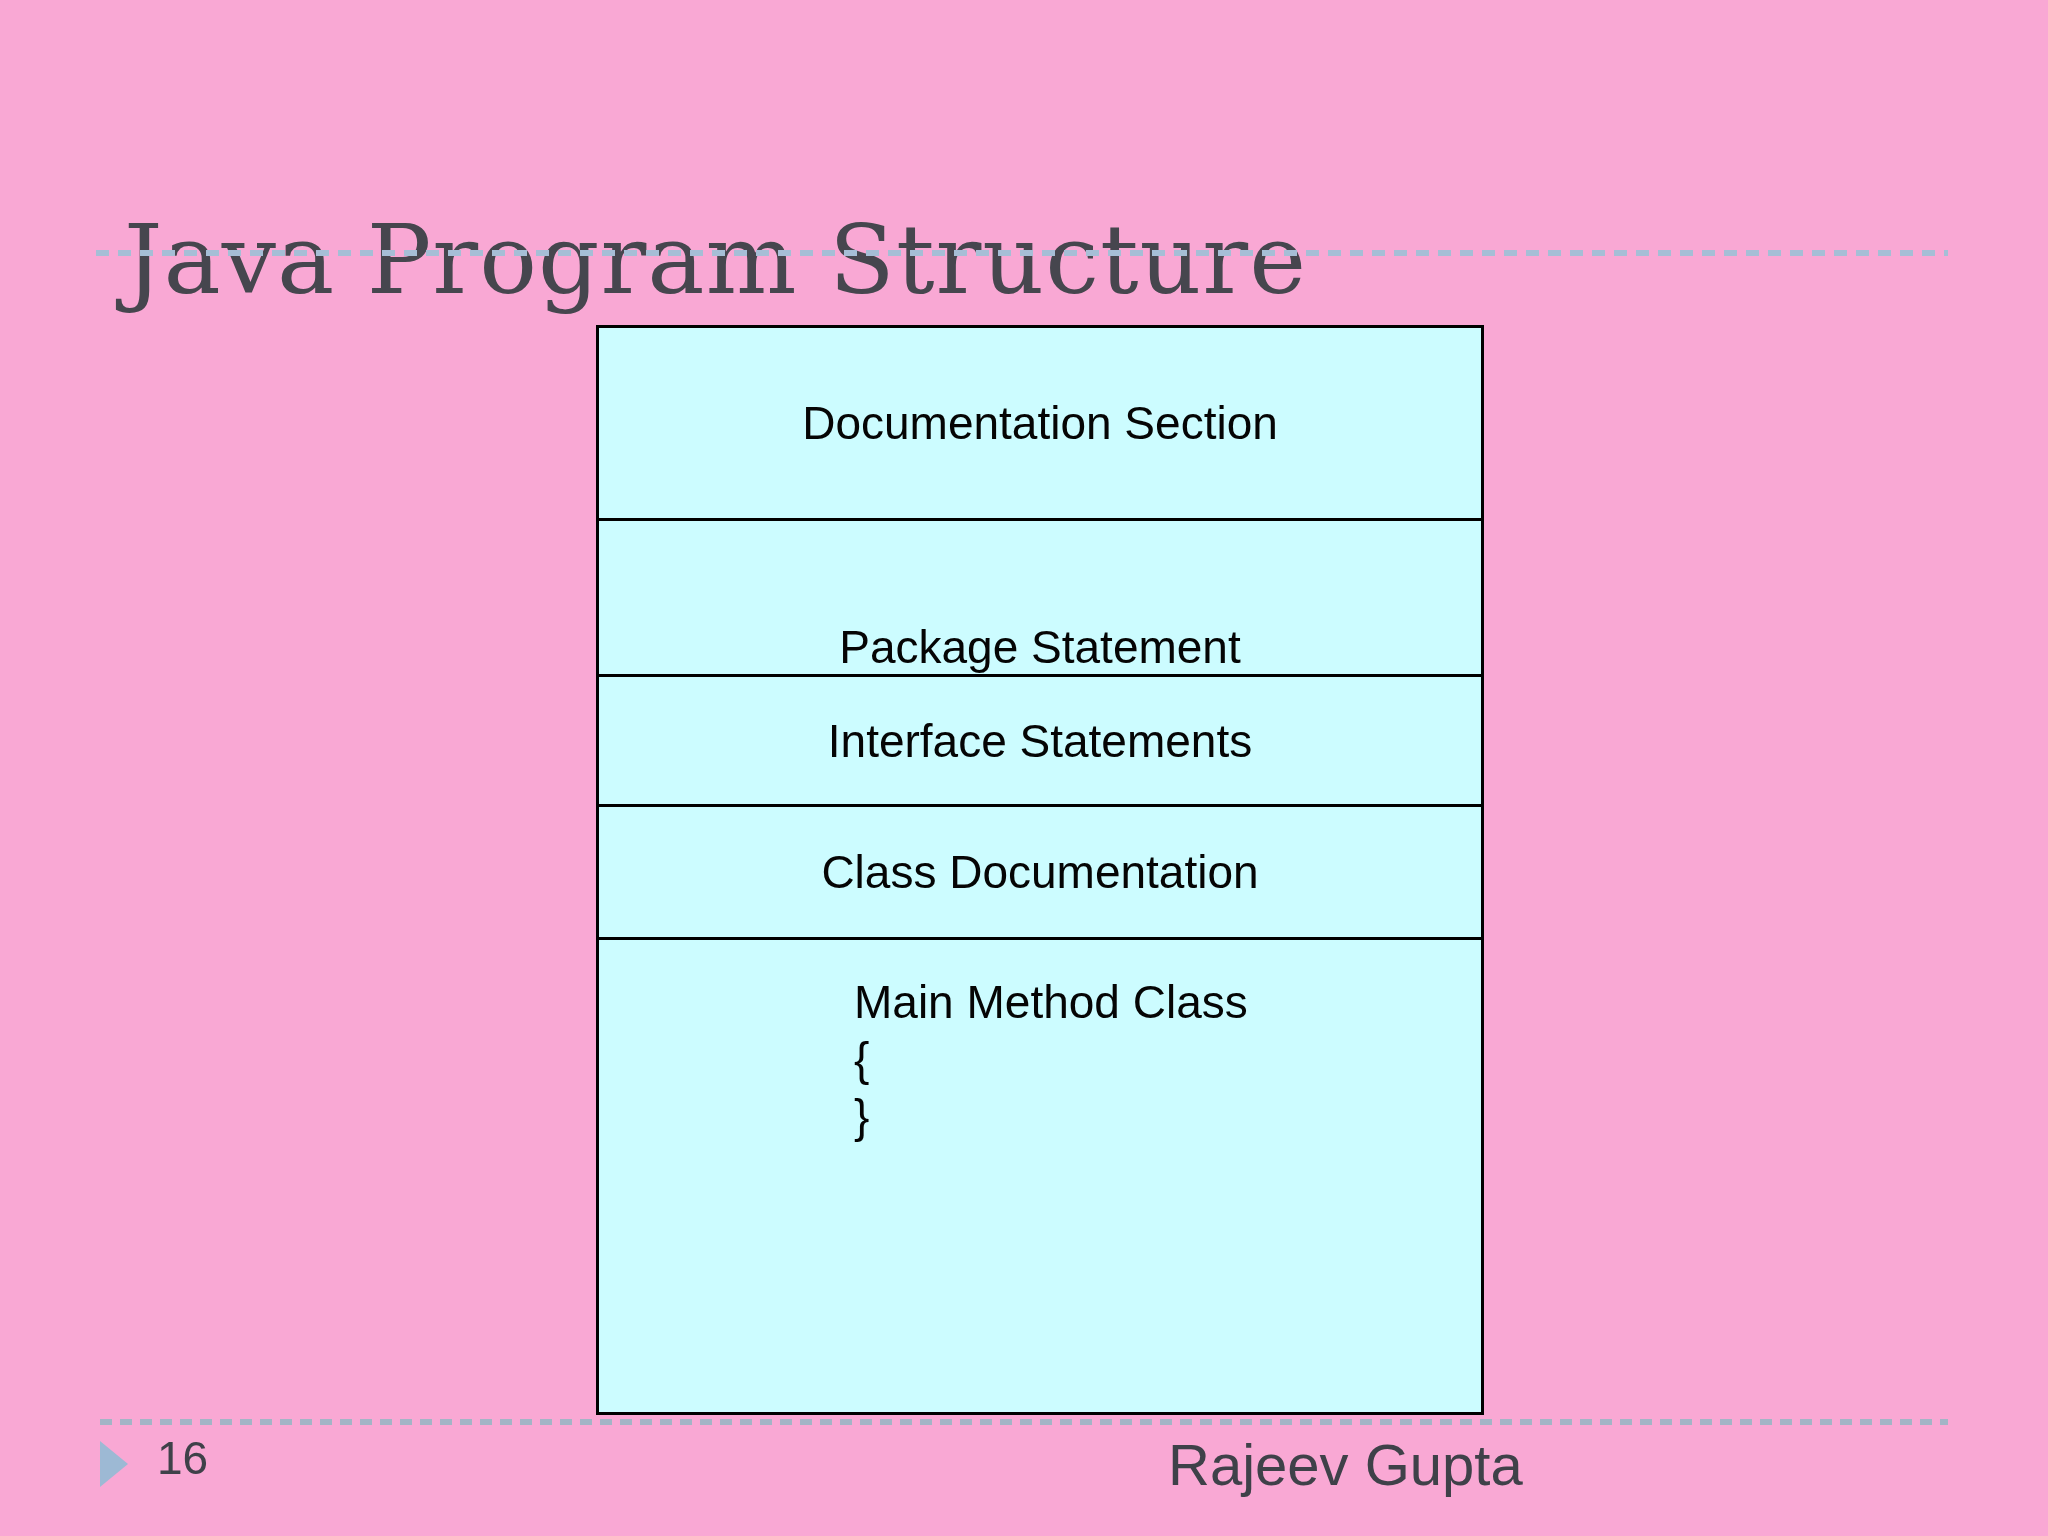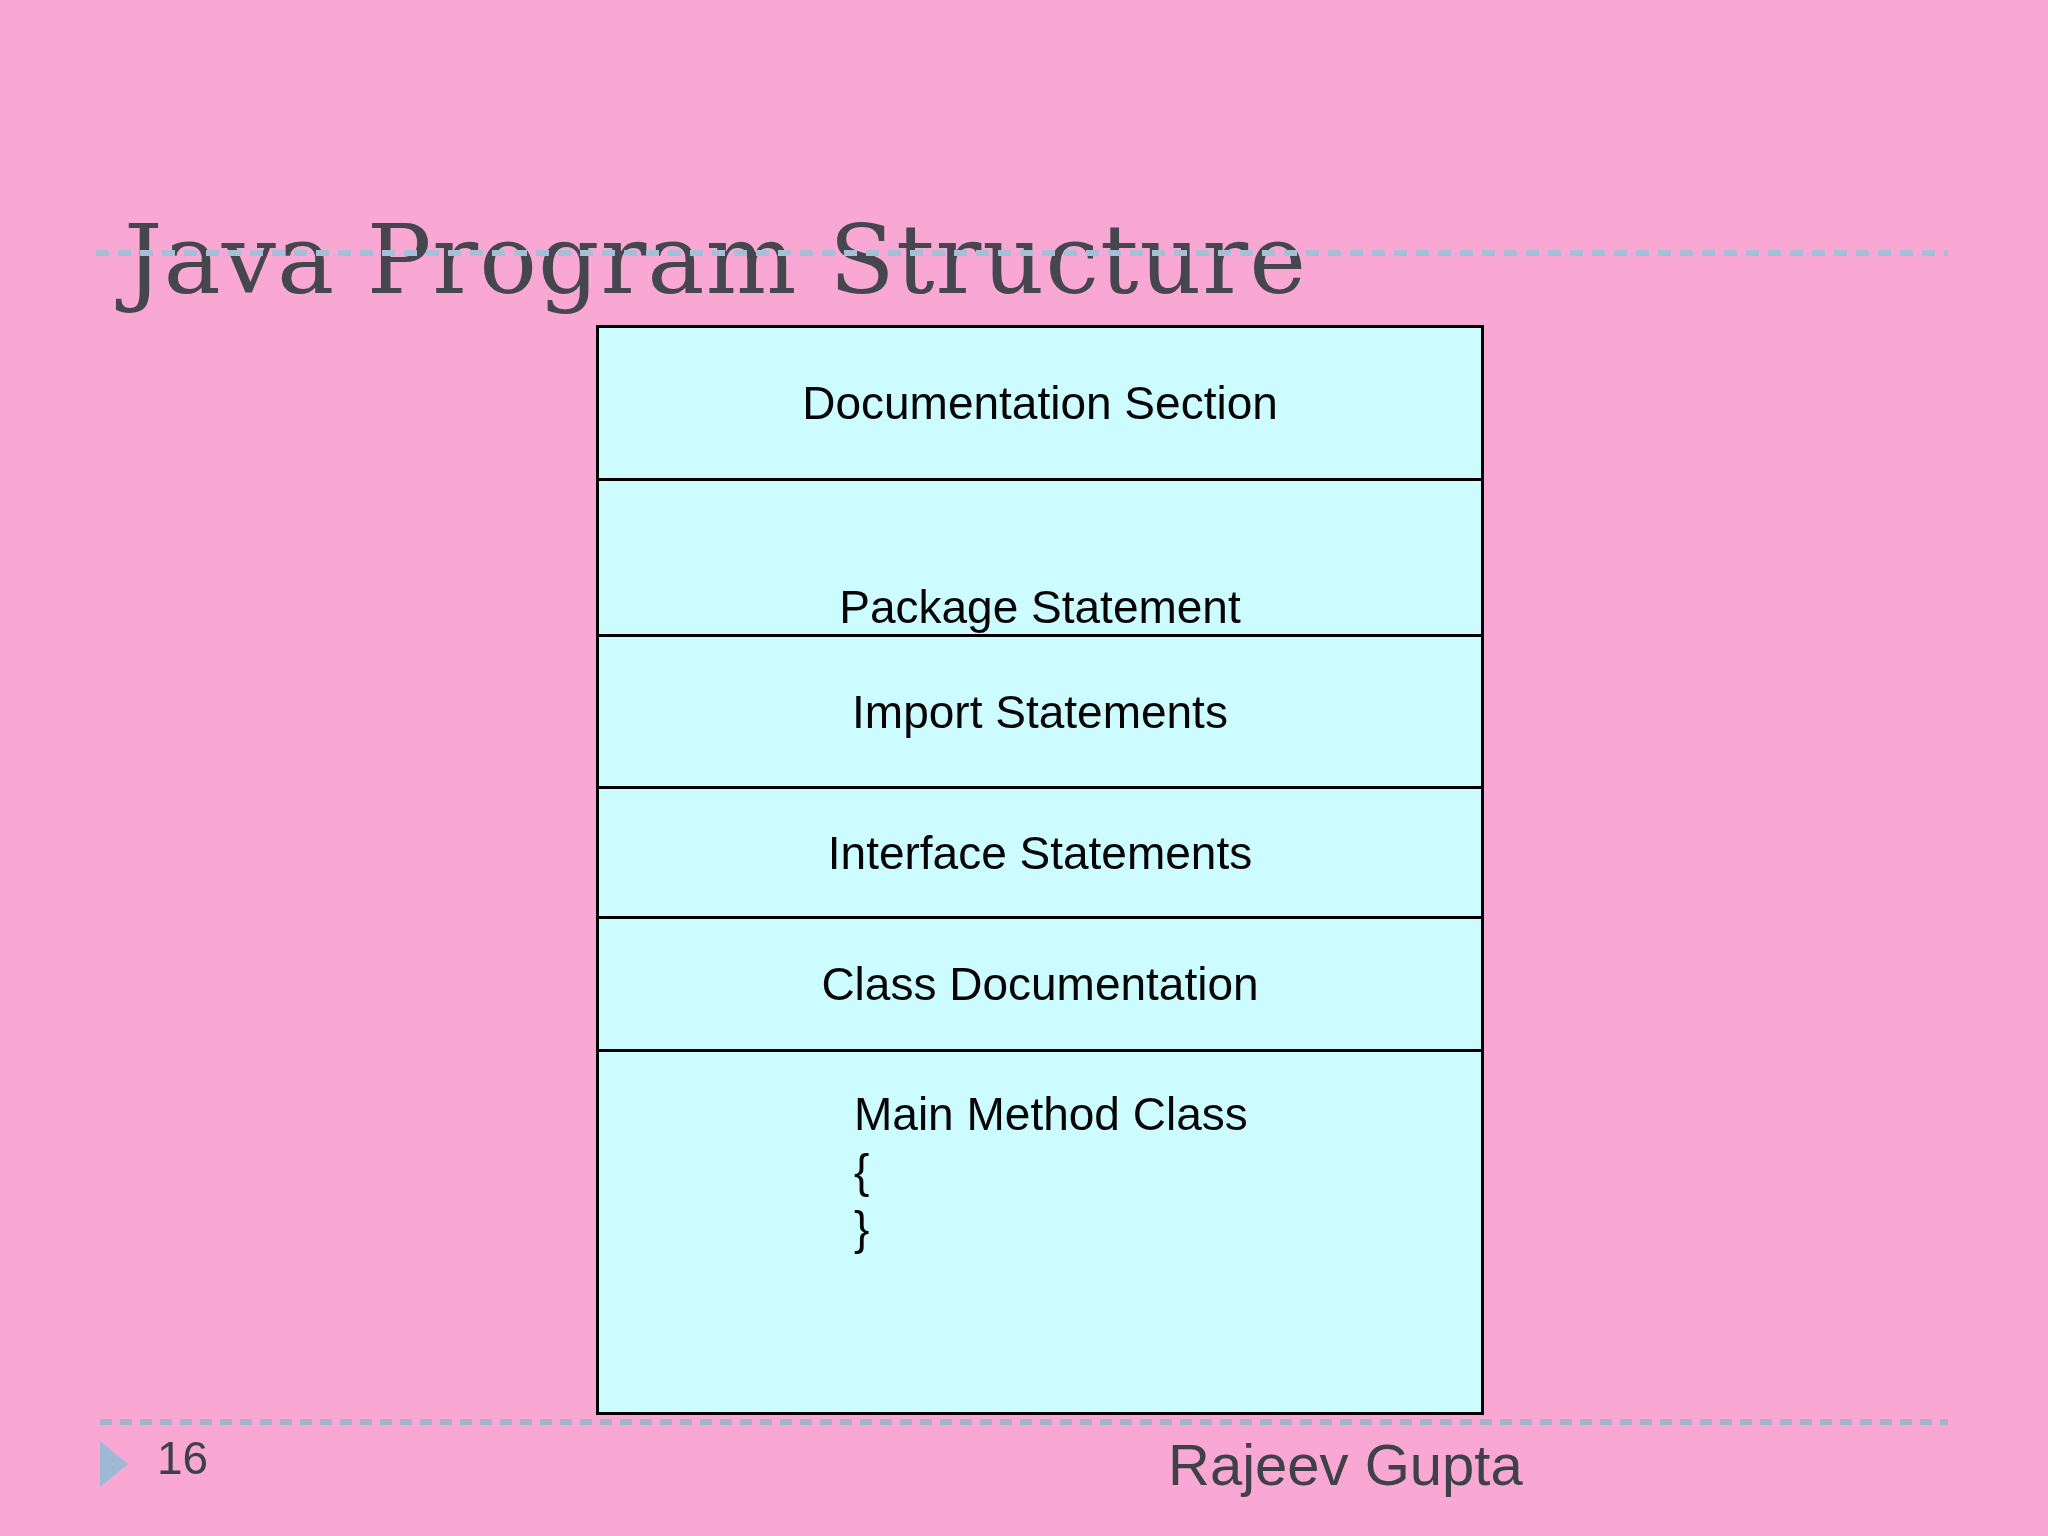--- a/index.html
+++ b/index.html
@@ -66,21 +66,21 @@
   .box {
     box-sizing: border-box;
     border-bottom: 3px solid var(--box-border, #000000);
     display: flex;
     align-items: center;
     justify-content: center;
     font-size: 46px;
     letter-spacing: 0px;
     color: #050505;
   }
-  .box.b1 { height: 153px; }
+  .box.b1 { height: 193px; }
   .box.b2 { height: 156px; align-items: flex-end; }
   .box.b3 { height: 152px; }
   .box.b4 { height: 130px; }
   .box.b5 { height: 133px; }
   .box.b6 {
     flex: 1;
     border-bottom: none;
     flex-direction: column;
     align-items: flex-start;
     justify-content: flex-start;
@@ -128,23 +128,20 @@
 
   <div class="rule-top"></div>
 
   <div class="stack">
     <div class="box b1">
       <span>Documentation Section</span>
     </div>
     <div class="box b2">
       <span>Package Statement</span>
     </div>
-    <div class="box b3">
-      <span>Import Statements</span>
-    </div>
     <div class="box b4">
       <span>Interface Statements</span>
     </div>
     <div class="box b5">
       <span>Class Documentation</span>
     </div>
     <div class="box b6">
       <span class="code-line">Main Method Class</span>
       <span class="code-line">{</span>
       <span class="code-line">}</span>

